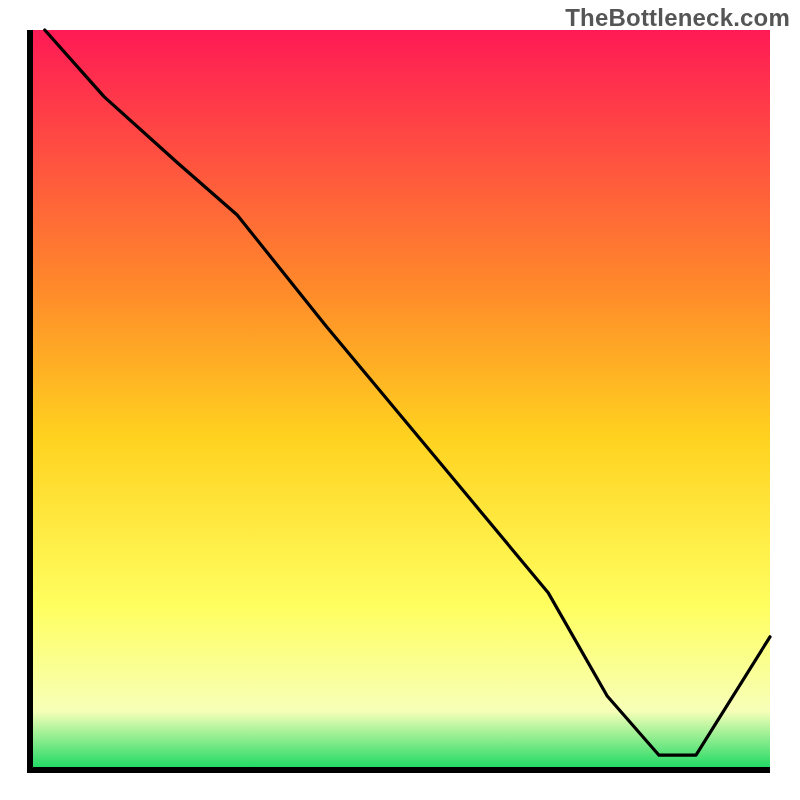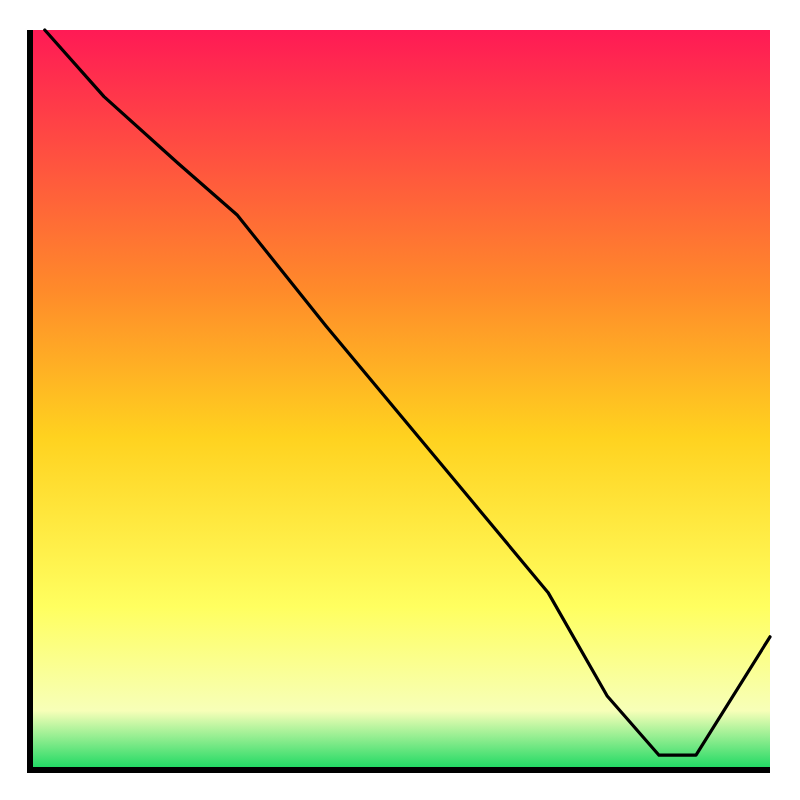--- a/index.html
+++ b/index.html
@@ -41,20 +41,21 @@
     letter-spacing: 0.5px;
     white-space: nowrap;
     transform: translate(-50%, -50%);
   }
 </style>
 </head>
 <body>
 
 <div class="chart-wrap">
 
+  <div class="watermark">TheBottleneck.com</div>
 
   <svg class="chart" viewBox="0 0 800 800">
     <defs>
       <linearGradient id="bg-grad" x1="0" y1="0" x2="0" y2="1">
         <stop id="g-stop-0" offset="0%" stop-color="#ff1a55"></stop>
         <stop id="g-stop-1" offset="35%" stop-color="#ff8a2a"></stop>
         <stop id="g-stop-2" offset="55%" stop-color="#ffd21f"></stop>
         <stop id="g-stop-3" offset="78%" stop-color="#ffff60"></stop>
         <stop id="g-stop-4" offset="92%" stop-color="#f7ffb8"></stop>
         <stop id="g-stop-5" offset="100%" stop-color="#18d860"></stop>

